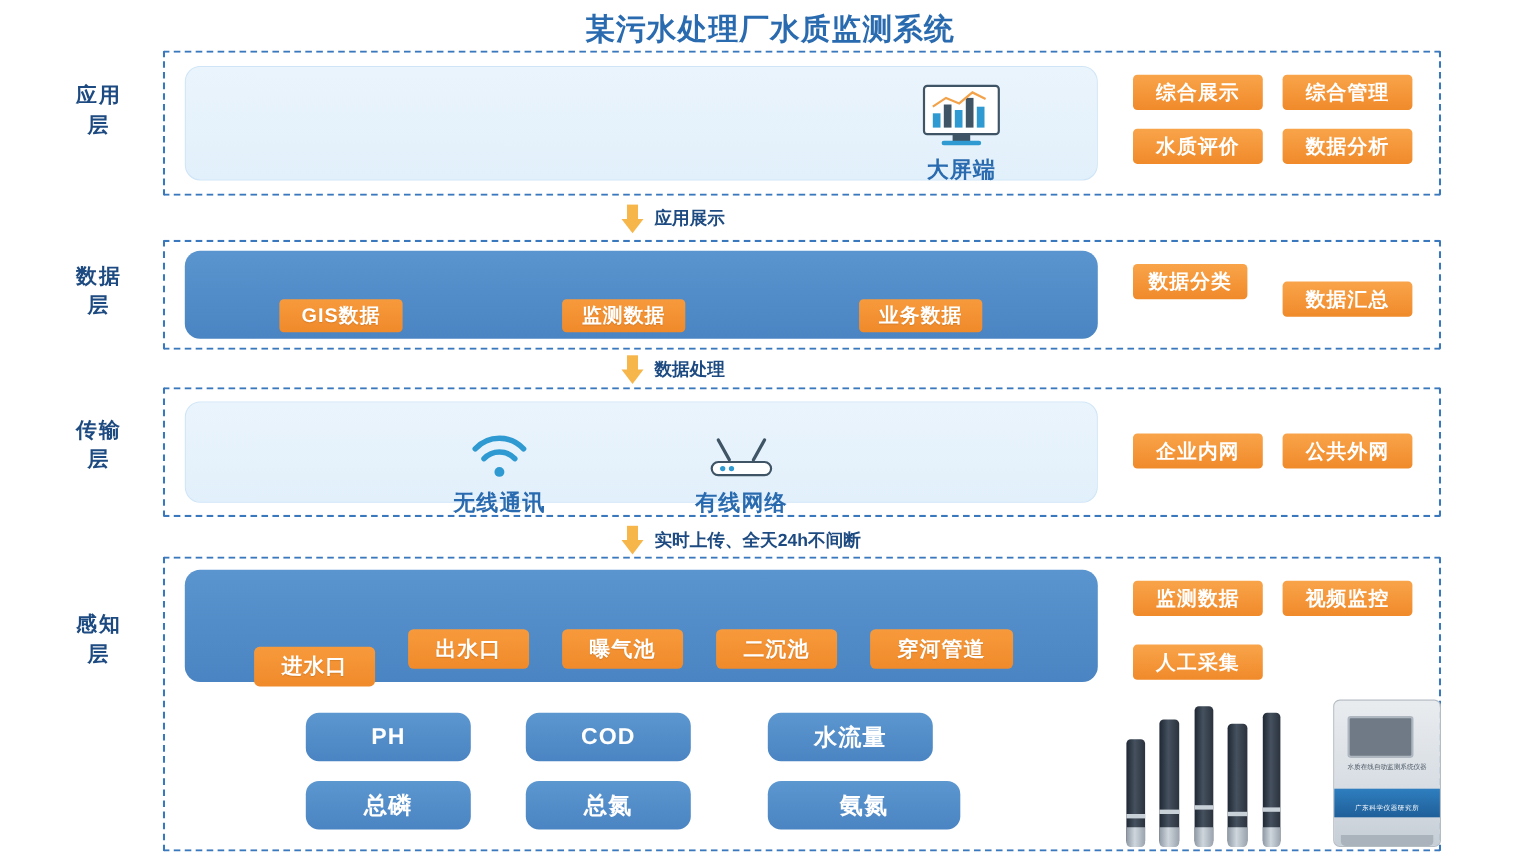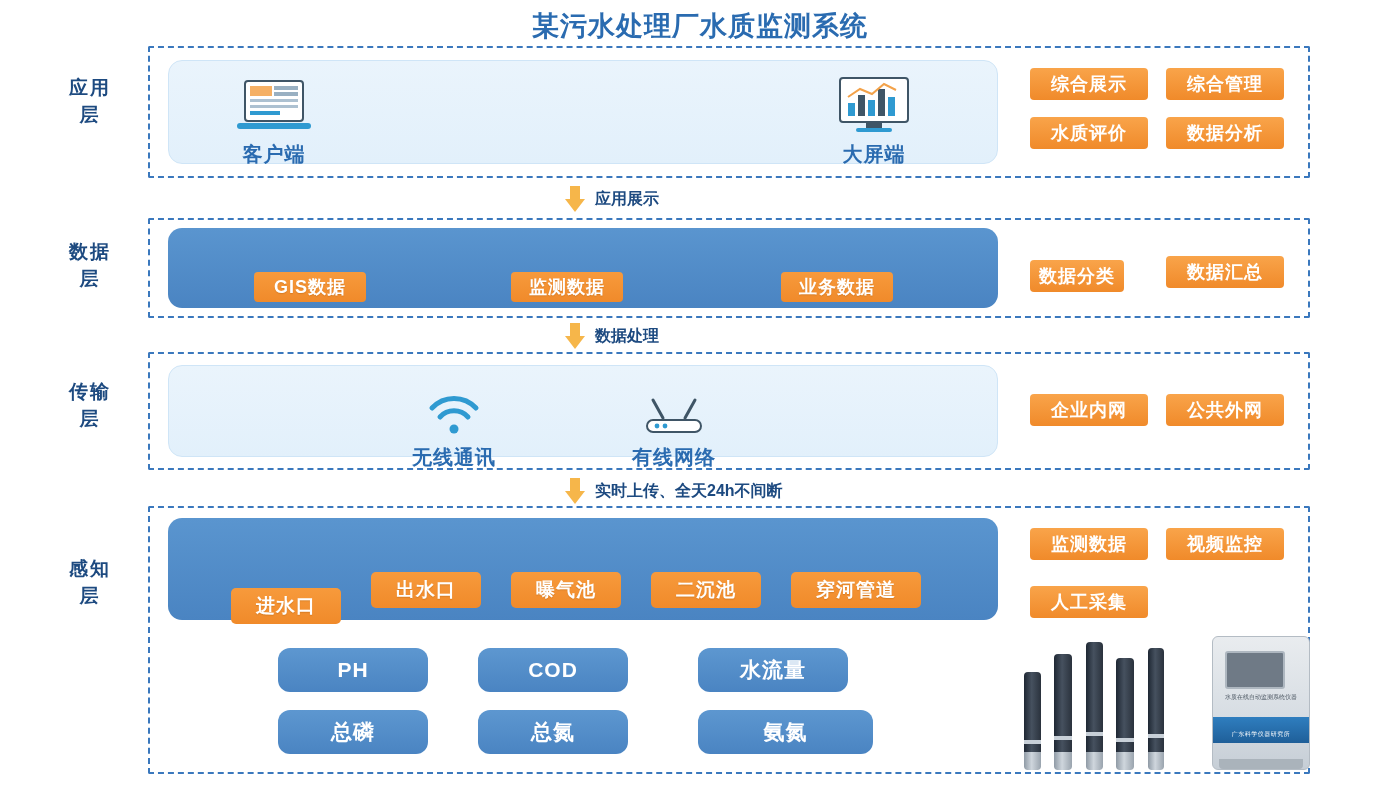--- a/index.html
+++ b/index.html
@@ -273,35 +273,20 @@
 
 <div class="layer-label" style="top:74px;">应用层</div>
 <div class="layer-label" style="top:238px;">数据层</div>
 <div class="layer-label" style="top:378px;">传输层</div>
 <div class="layer-label" style="top:555px;">感知层</div>
 
 <div class="layer-box" style="left:148px; top:46px; width:1162px; height:132px;"></div>
 
 <div class="light-panel" style="left:168px; top:60px; width:830px; height:104px;">
 
-  <div class="device" style="left:25px; top:10px;">
-    <div class="dev-icon">
-      <svg width="78" height="58" viewBox="0 0 78 58">
-        <rect x="10" y="4" width="58" height="40" rx="3" fill="#ffffff" stroke="#3f5566" stroke-width="2"></rect>
-        <rect x="15" y="9" width="22" height="10" fill="#f3a24a" opacity=".85"></rect>
-        <rect x="39" y="9" width="24" height="4" fill="#6d8ea8" opacity=".7"></rect>
-        <rect x="39" y="15" width="24" height="4" fill="#6d8ea8" opacity=".7"></rect>
-        <rect x="15" y="22" width="48" height="3" fill="#8aa7bd" opacity=".7"></rect>
-        <rect x="15" y="28" width="48" height="3" fill="#8aa7bd" opacity=".7"></rect>
-        <rect x="15" y="34" width="30" height="4" fill="#2f9ad1"></rect>
-        <rect x="2" y="46" width="74" height="6" rx="3" fill="#2f9ad1"></rect>
-      </svg>
-    </div>
-    <div class="dev-label">客户端</div>
-  </div>
 
 
   <div class="device" style="left:625px; top:10px;">
     <div class="dev-icon">
       <svg width="76" height="60" viewBox="0 0 76 60">
         <rect x="4" y="3" width="68" height="44" rx="3" fill="#ffffff" stroke="#3f5566" stroke-width="2"></rect>
         <rect x="12" y="28" width="7" height="13" fill="#2f9ad1"></rect>
         <rect x="22" y="20" width="7" height="21" fill="#3f5566"></rect>
         <rect x="32" y="25" width="7" height="16" fill="#2f9ad1"></rect>
         <rect x="42" y="14" width="7" height="27" fill="#3f5566"></rect>
@@ -329,21 +314,21 @@
 </div>
 
 <div class="layer-box" style="left:148px; top:218px; width:1162px; height:100px;"></div>
 
 <div class="blue-panel" style="left:168px; top:228px; width:830px; height:80px;">
   <div class="chip-orange" style="left:86px; top:44px; width:112px; height:30px; border-radius:4px;">GIS数据</div>
   <div class="chip-orange" style="left:343px; top:44px; width:112px; height:30px; border-radius:4px;">监测数据</div>
   <div class="chip-orange" style="left:613px; top:44px; width:112px; height:30px; border-radius:4px;">业务数据</div>
 </div>
 
-<div class="tag-chip" style="left:1030px; top:260px; width:94px; height:32px;">数据分类</div>
+<div class="tag-chip" style="left:1030px; top:240px; width:104px; height:32px;">数据分类</div>
 <div class="tag-chip" style="left:1166px; top:256px; width:118px; height:32px;">数据汇总</div>
 
 <div class="arrow-wrap" style="left:565px; top:323px;">
   <div class="arrow-glyph">
     <div class="stem"></div>
       <div class="head"></div>
   </div>
   <div class="arrow-text">数据处理</div>
 </div>
 

